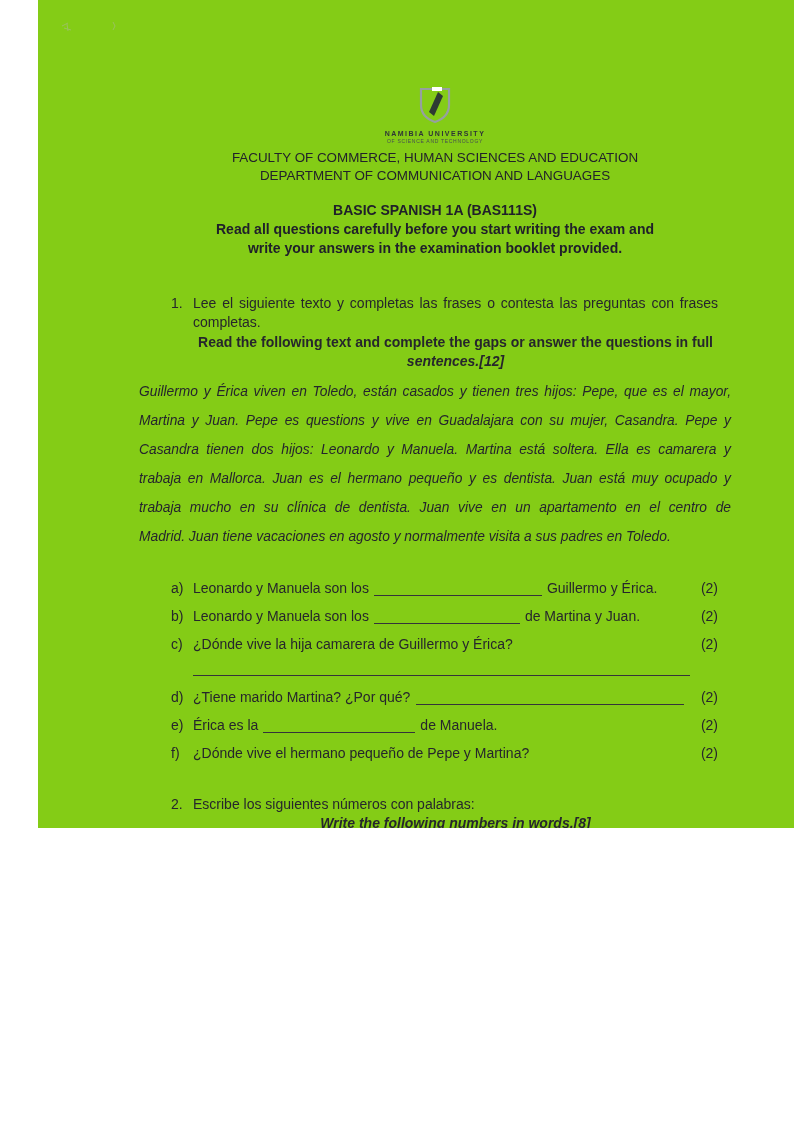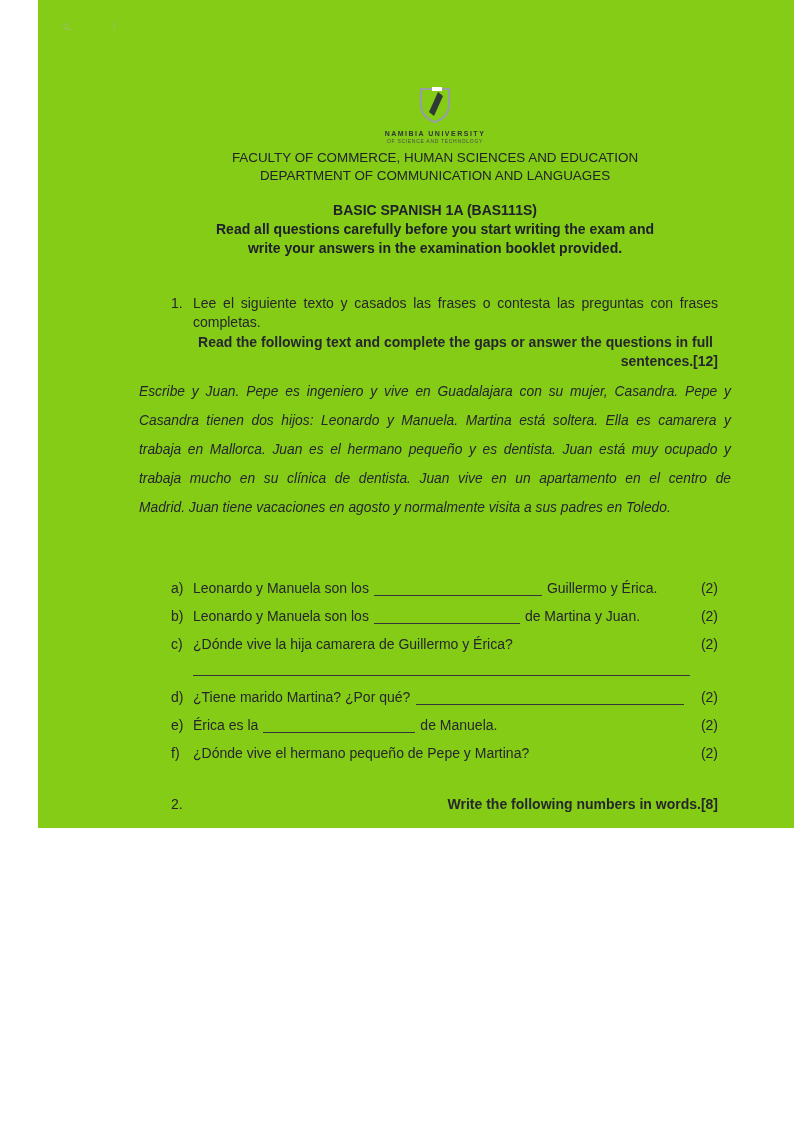--- a/index.html
+++ b/index.html
@@ -23,21 +23,21 @@
 
   
   .qblock { position:absolute; left:133px; width:547px; font-size:14px; line-height:19.3px; color:#26262c; }
   .q1 { top:294px; }
   .q2 { top:795px; }
   .q-row { display:flex; }
   .q-num { width:22px; flex:none; }
   .q-body { flex:1; min-width:0; }
   .just { text-align:justify; text-align-last:justify; }
   .bold { font-weight:bold;text-align:center; }
-  .marks-row { display:flex; justify-content:flex-end; font-weight:bold; }
+  .marks-row { display:flex; justify-content:center; font-weight:bold;font-style:italic; }
 
   
   .passage { position:absolute; top:377px; left:101px; width:592px;
              font-style:italic; font-size:13.8px; line-height:29px; color:#25252d; }
   .pline { text-align:justify; text-align-last:justify; }
   .pline.last { text-align:justify; text-align-last:auto; }
 
   
   .items { position:absolute; top:579px; left:133px; width:547px; font-size:14px; color:#26262c; }
   .item { display:flex; align-items:baseline; line-height:18px; margin-bottom:10px; }
@@ -92,33 +92,34 @@
   <div class="title-block">
     <div>BASIC SPANISH 1A (BAS111S)</div>
     <div>Read all questions carefully before you start writing the exam and</div>
     <div>write your answers in the examination booklet provided.</div>
   </div>
 
   <div class="qblock q1">
     <div class="q-row">
       <div class="q-num">1.</div>
       <div class="q-body">
-        <div class="just">Lee el siguiente texto y casados las frases o contesta las preguntas con frases</div>
+        <div class="just">Lee el siguiente texto y completas las frases o contesta las preguntas con frases</div>
         <div>completas.</div>
         <div class="bold">Read the following text and complete the gaps or answer the questions in full</div>
         <div class="marks-row">
           <span>sentences.</span>
           <span>[12]</span>
         </div>
       </div>
     </div>
   </div>
 
   <div class="passage">
-    <div class="pline">Escribe y Juan. Pepe es ingeniero y vive en Guadalajara con su mujer, Casandra. Pepe y</div>
+    <div class="pline">Guillermo y Érica viven en Toledo, están casados y tienen tres hijos: Pepe, que es el mayor,</div>
+    <div class="pline">Martina y Juan. Pepe es questions y vive en Guadalajara con su mujer, Casandra. Pepe y</div>
     <div class="pline">Casandra tienen dos hijos: Leonardo y Manuela. Martina está soltera. Ella es camarera y</div>
     <div class="pline">trabaja en Mallorca. Juan es el hermano pequeño y es dentista. Juan está muy ocupado y</div>
     <div class="pline">trabaja mucho en su clínica de dentista. Juan vive en un apartamento en el centro de</div>
     <div class="pline last">Madrid. Juan tiene vacaciones en agosto y normalmente visita a sus padres en Toledo.</div>
   </div>
 
   <div class="items">
 
     <div class="item">
       <div class="item-label">a)</div>
@@ -160,20 +161,21 @@
       <div class="item-body">¿Dónde vive el hermano pequeño de Pepe y Martina?</div>
       <div class="item-marks">(2)</div>
     </div>
 
   </div>
 
   <div class="qblock q2">
     <div class="q-row">
       <div class="q-num">2.</div>
       <div class="q-body">
+        <div>Escribe los siguientes números con palabras:</div>
         <div class="marks-row">
           <span>Write the following numbers in words.</span>
           <span>[8]</span>
         </div>
       </div>
     </div>
   </div>
 
   <table class="numtable">
     <tbody>

